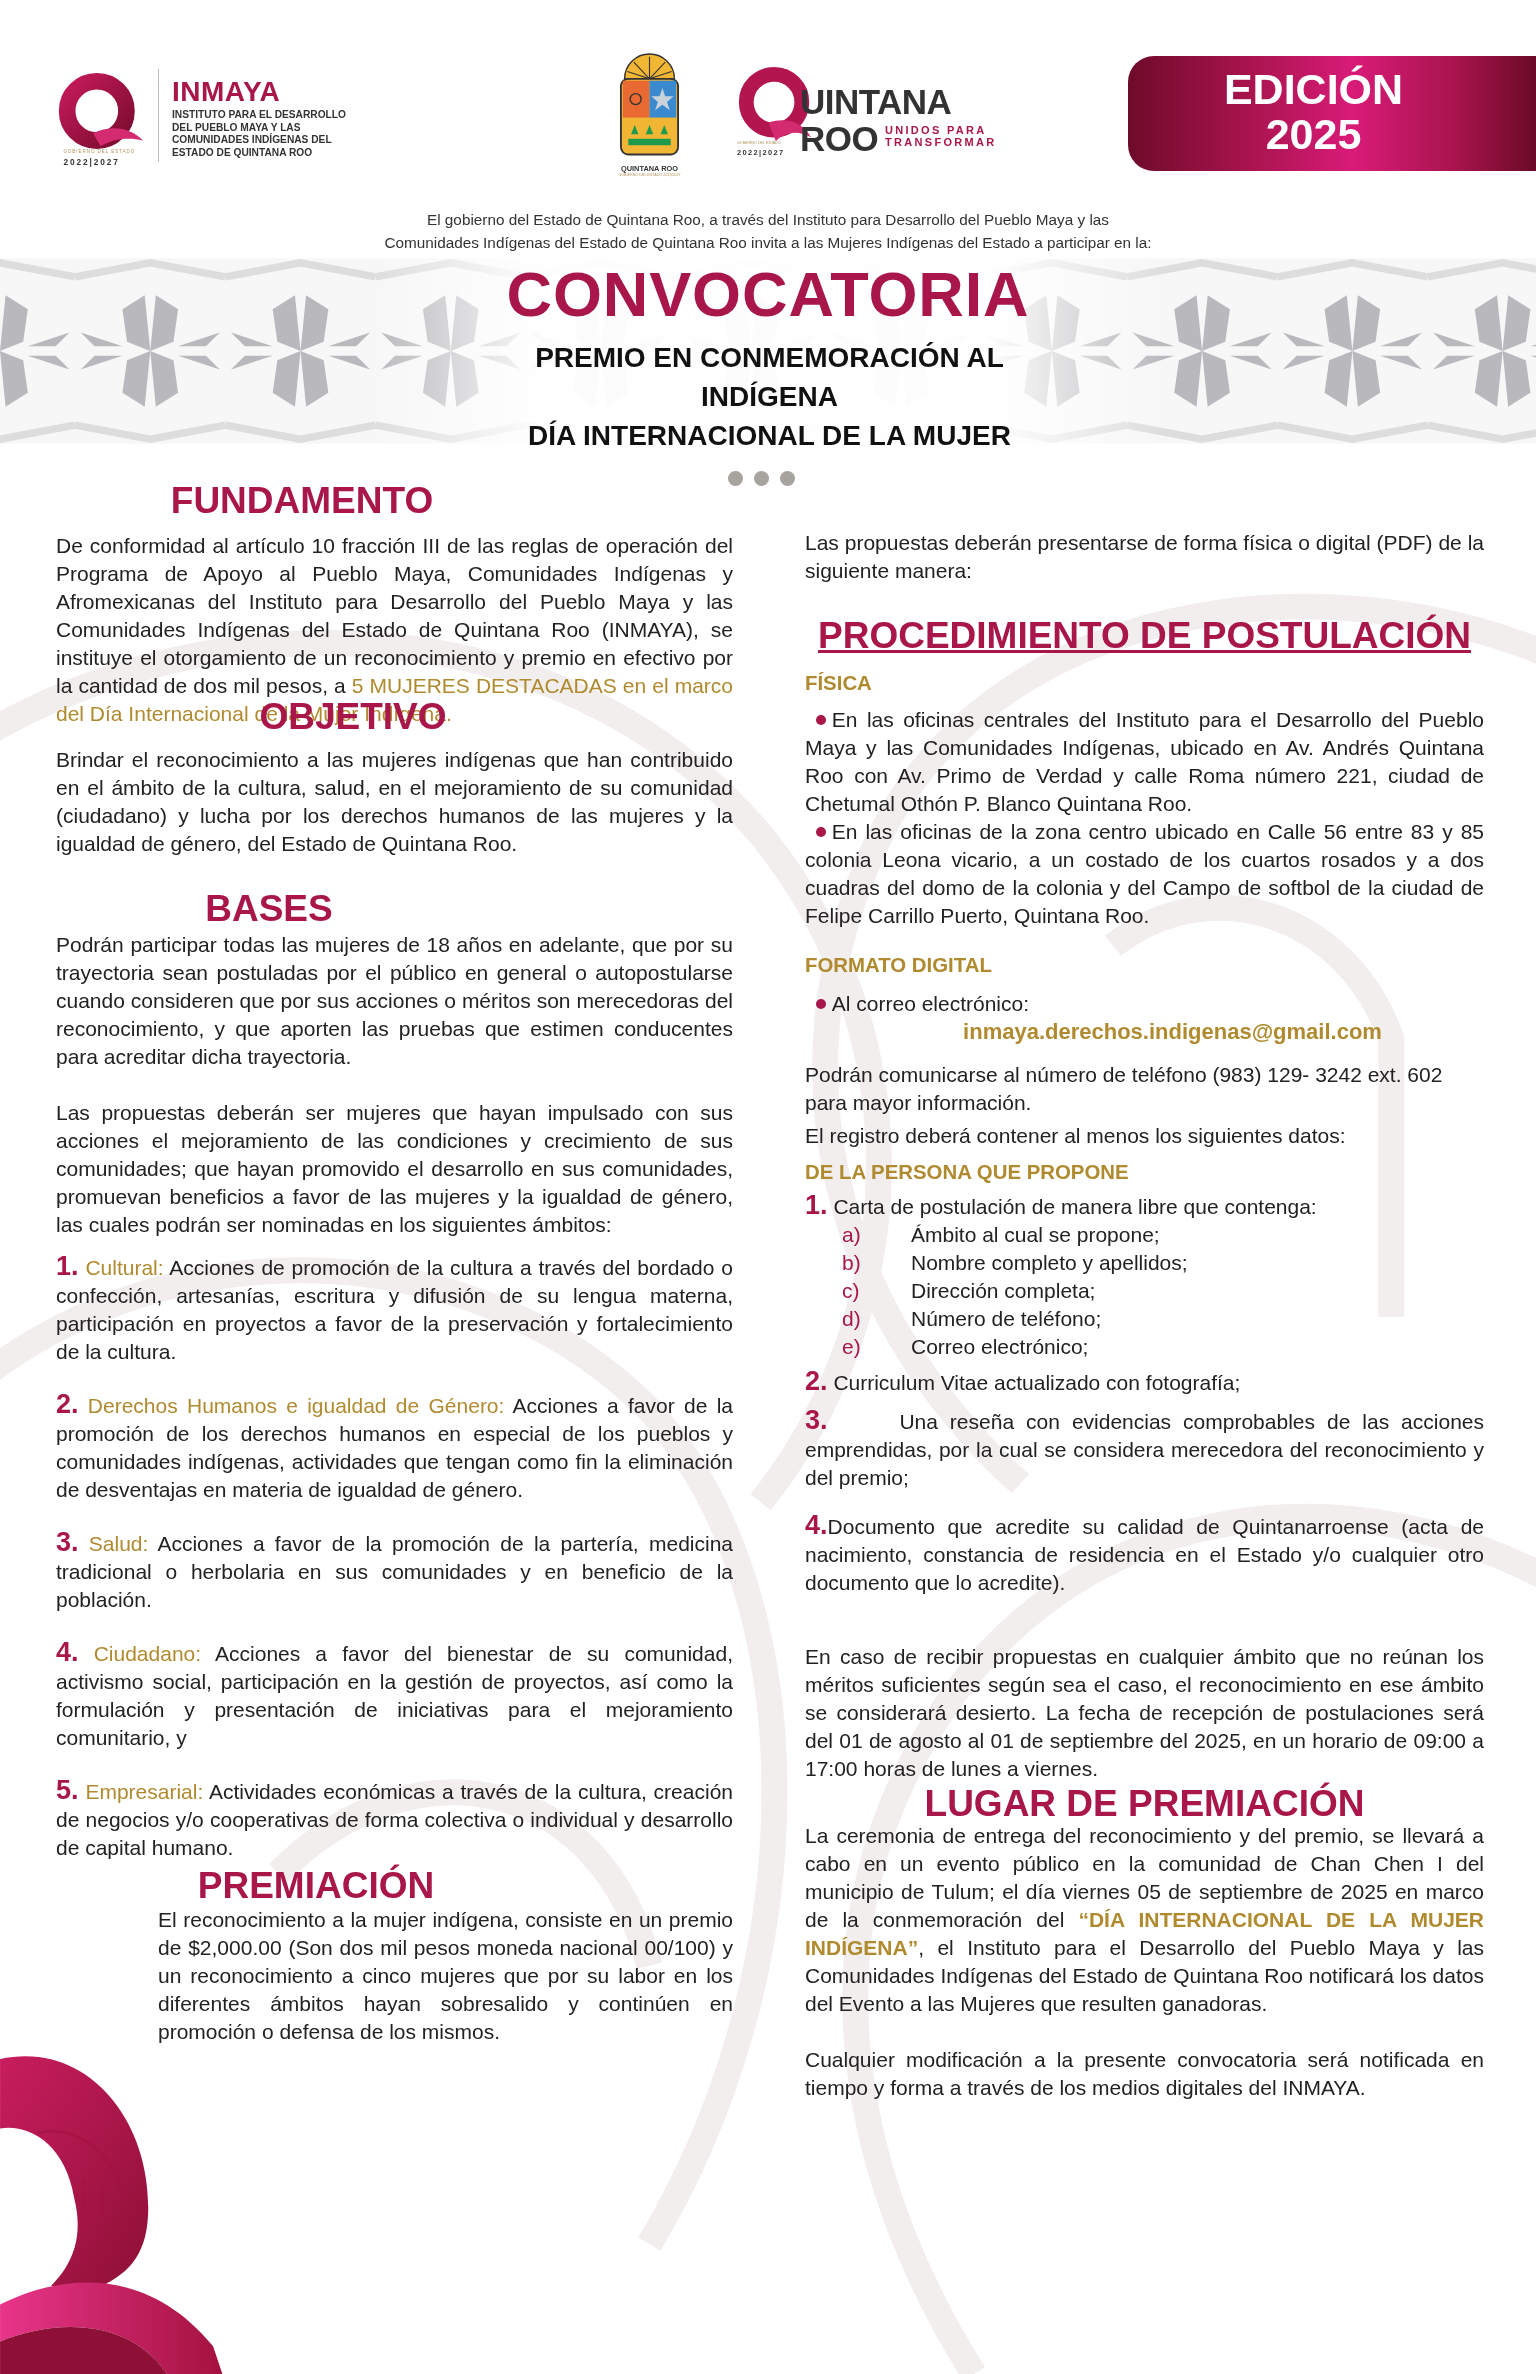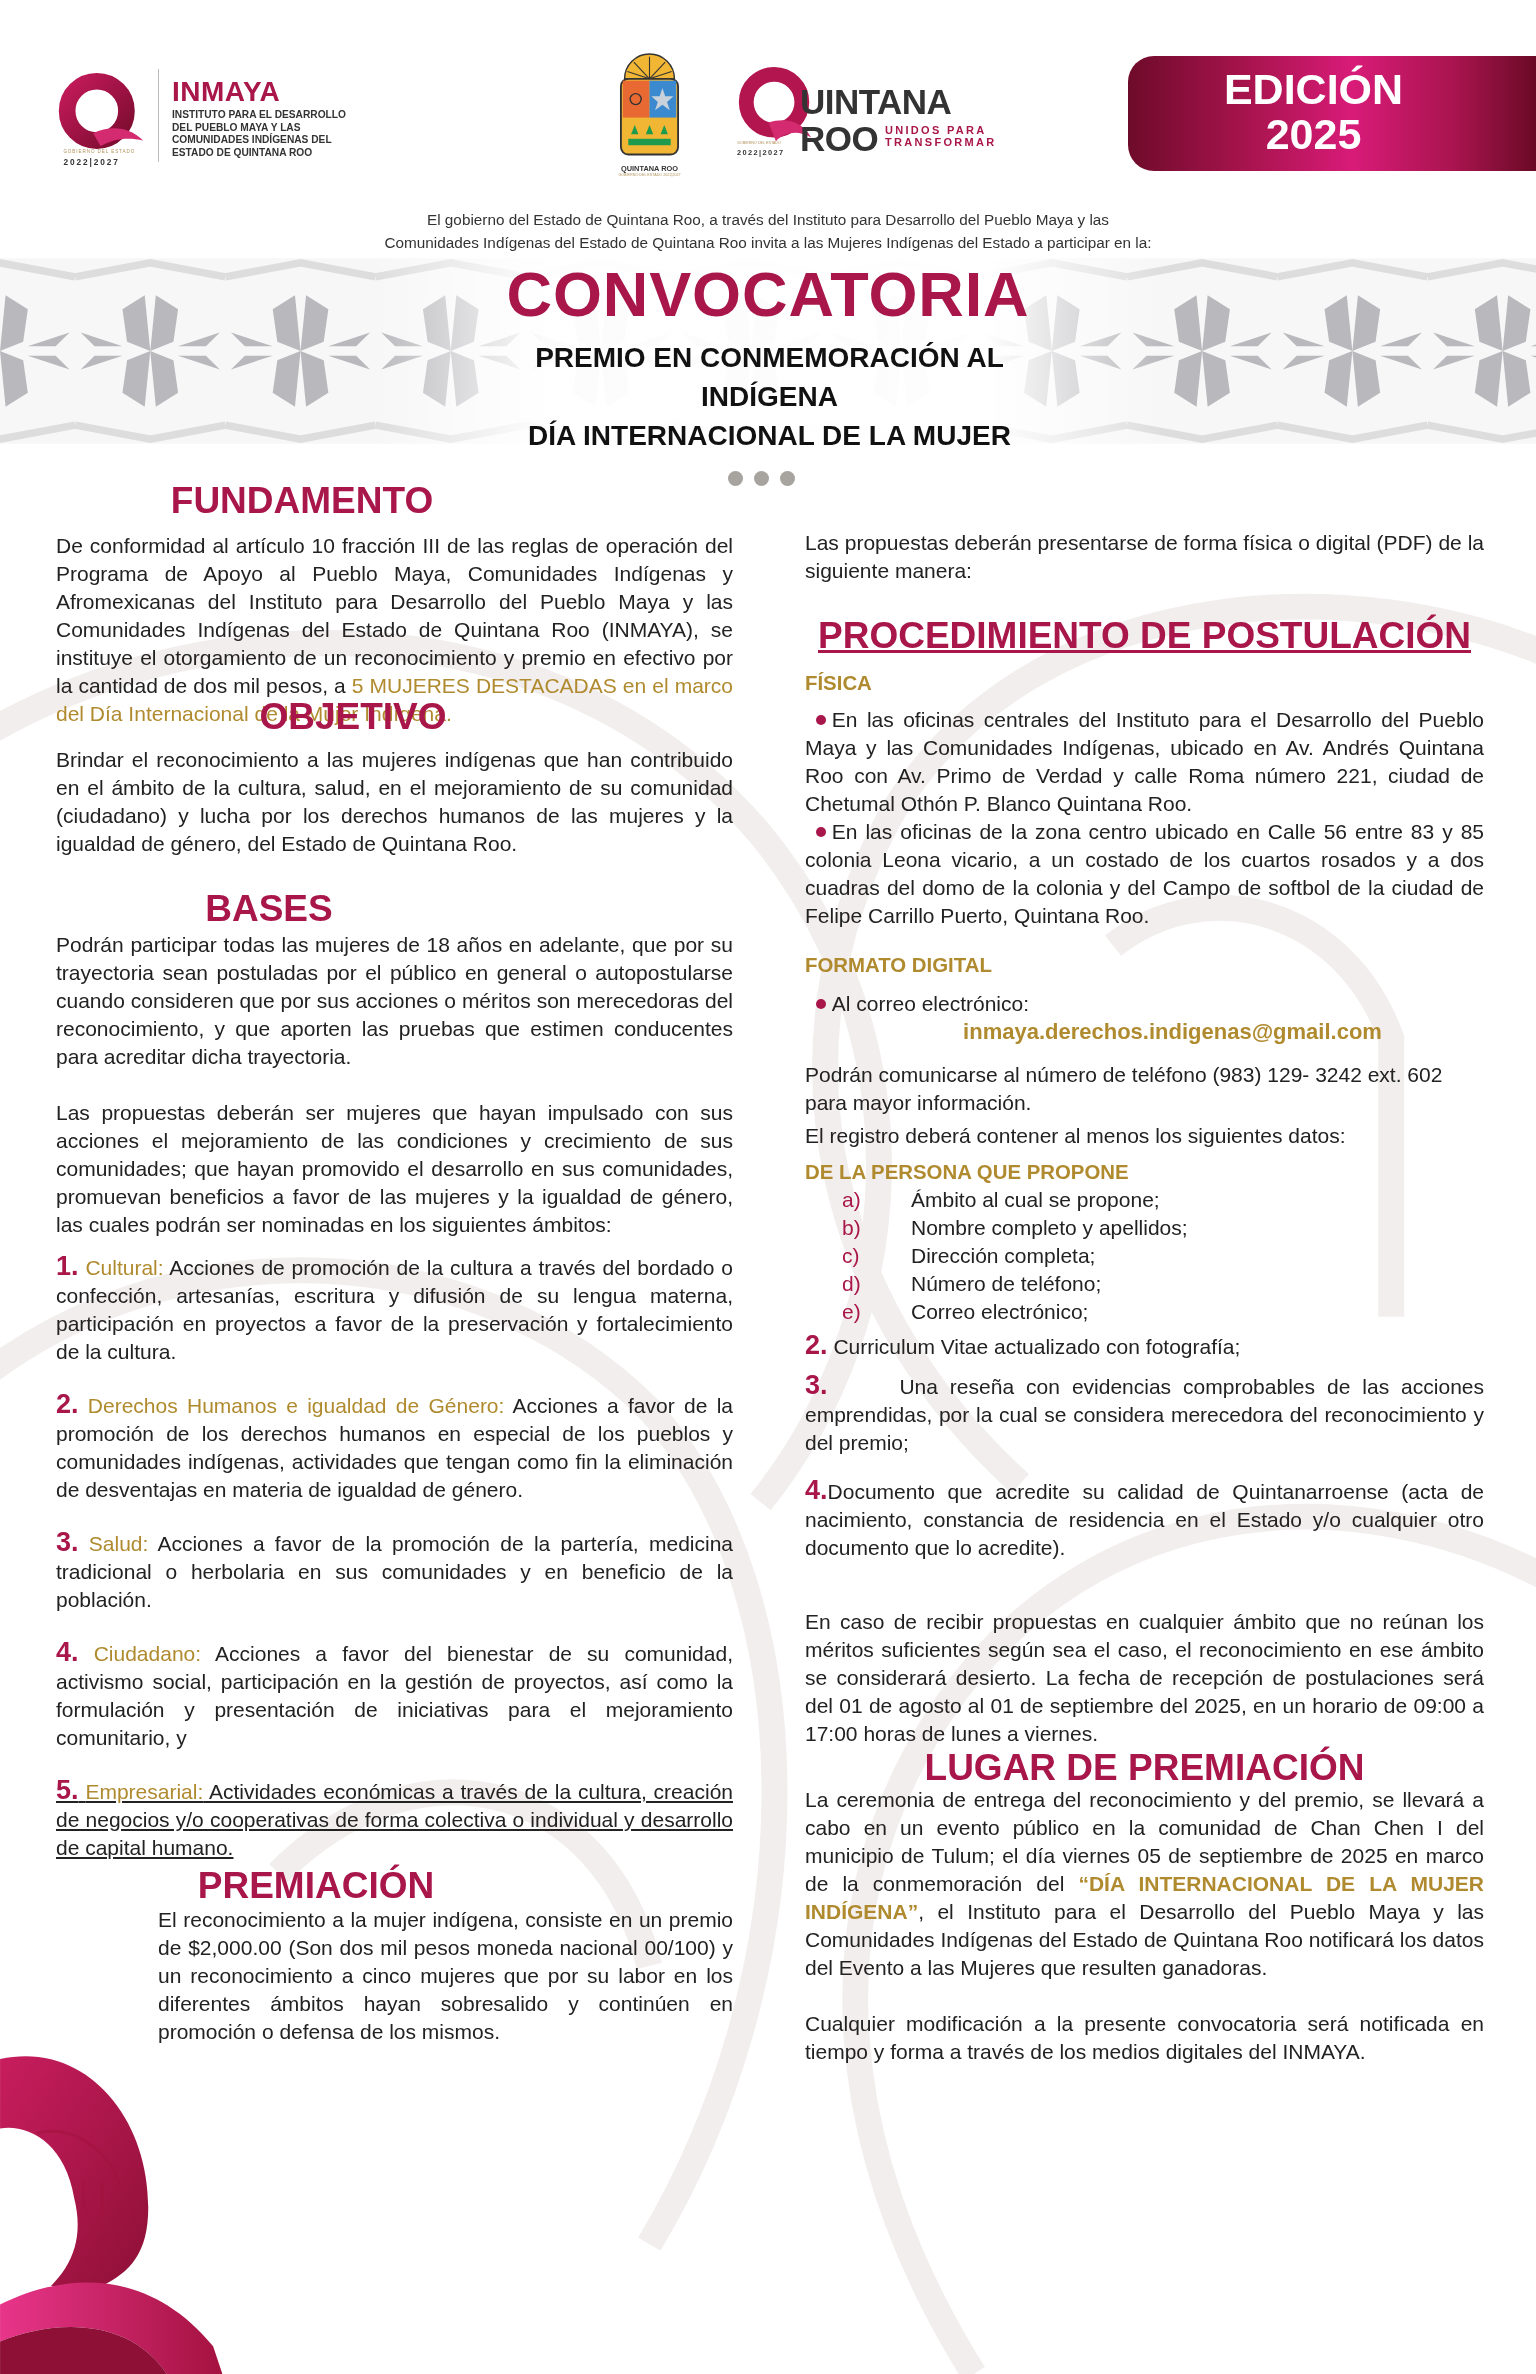--- a/index.html
+++ b/index.html
@@ -311,21 +311,21 @@
 
   <section>
     <h2 class="h-sec" style="margin-top:32px;margin-left:74px;width:278px;">BASES</h2>
     <p class="just" style="margin-top:3.7px;">Podrán participar todas las mujeres de 18 años en adelante, que por su trayectoria sean postuladas por el público en general o autopostularse cuando consideren que por sus acciones o méritos son merecedoras del reconocimiento, y que aporten las pruebas que estimen conducentes para acreditar dicha trayectoria.</p>
     <p class="just" style="margin-top:28px;">Las propuestas deberán ser mujeres que hayan impulsado con sus acciones el mejoramiento de las condiciones y crecimiento de sus comunidades; que hayan promovido el desarrollo en sus comunidades, promuevan beneficios a favor de las mujeres y la igualdad de género, las cuales podrán ser nominadas en los siguientes ámbitos:</p>
     <div id="ambitos-list">
         <p class="just" style="margin-top: 13px;"><span class="num">1.</span> <span class="gold">Cultural:</span><span> Acciones de promoción de la cultura a través del bordado o confección, artesanías, escritura y difusión de su lengua materna, participación en proyectos a favor de la preservación y fortalecimiento de la cultura.</span></p>
         <p class="just" style="margin-top: 24px;"><span class="num">2.</span> <span class="gold">Derechos Humanos e igualdad de Género:</span><span> Acciones a favor de la promoción de los derechos humanos en especial de los pueblos y comunidades indígenas, actividades que tengan como fin la eliminación de desventajas en materia de igualdad de género.</span></p>
         <p class="just" style="margin-top: 24px;"><span class="num">3.</span> <span class="gold">Salud:</span><span> Acciones a favor de la promoción de la partería, medicina tradicional o herbolaria en sus comunidades y en beneficio de la población.</span></p>
         <p class="just" style="margin-top: 24px;"><span class="num">4.</span> <span class="gold">Ciudadano:</span><span> Acciones a favor del bienestar de su comunidad, activismo social, participación en la gestión de proyectos, así como la formulación y presentación de iniciativas para el mejoramiento comunitario, y</span></p>
-        <p class="just" style="margin-top: 24px; padding-left: 0px; text-decoration: underline;"><span class="num">5.</span> <span class="gold">Empresarial:</span><span> Actividades económicas a través de la cultura, creación de negocios y/o cooperativas de forma colectiva o individual y desarrollo de capital humano.</span></p>
+        <p class="just" style="margin-top: 24px; padding-left: 0px;"><span class="num">5.</span> <span class="gold">Empresarial:</span><span> Actividades económicas a través de la cultura, creación de negocios y/o cooperativas de forma colectiva o individual y desarrollo de capital humano.</span></p>
       </div>
   </section>
 
   <section>
     <h2 class="h-sec" style="margin-top:5.6px;margin-left:121px;width:278px;">PREMIACIÓN</h2>
     <p class="just" style="margin-left:102px;margin-top:1.9px;">El reconocimiento a la mujer indígena, consiste en un premio de $2,000.00 (Son dos mil pesos moneda nacional 00/100) y un reconocimiento a cinco mujeres que por su labor en los diferentes ámbitos hayan sobresalido y continúen en promoción o defensa de los mismos.</p>
   </section>
 </div>
 
 <div class="col right-col">
@@ -339,20 +339,21 @@
 
     <h3 class="h-sub" style="margin-top:20.4px;">FORMATO DIGITAL</h3>
     <p style="margin-top:11px;"><span class="bullet"></span><span>Al correo electrónico:</span></p>
     <div class="email">inmaya.derechos.indigenas@gmail.com</div>
     <p style="margin-top:15px;">Podrán comunicarse al número de teléfono (983) 129- 3242 ext. 602 para mayor información.</p>
     <p style="margin-top:5.6px;">El registro deberá contener al menos los siguientes datos:</p>
   </section>
 
   <section>
     <h3 class="h-sub" style="margin-top:7.4px;">DE LA PERSONA QUE PROPONE</h3>
+    <p style="margin-top:5.6px;"><span class="num">1.</span> <span>Carta de postulación de manera libre que contenga:</span></p>
     <div class="sublist" id="propone-sublist">
         <div class="row">
           <span class="letter">a)</span>
           <span>Ámbito al cual se propone;</span>
         </div>
         <div class="row">
           <span class="letter">b)</span>
           <span>Nombre completo y apellidos;</span>
         </div>
         <div class="row">

